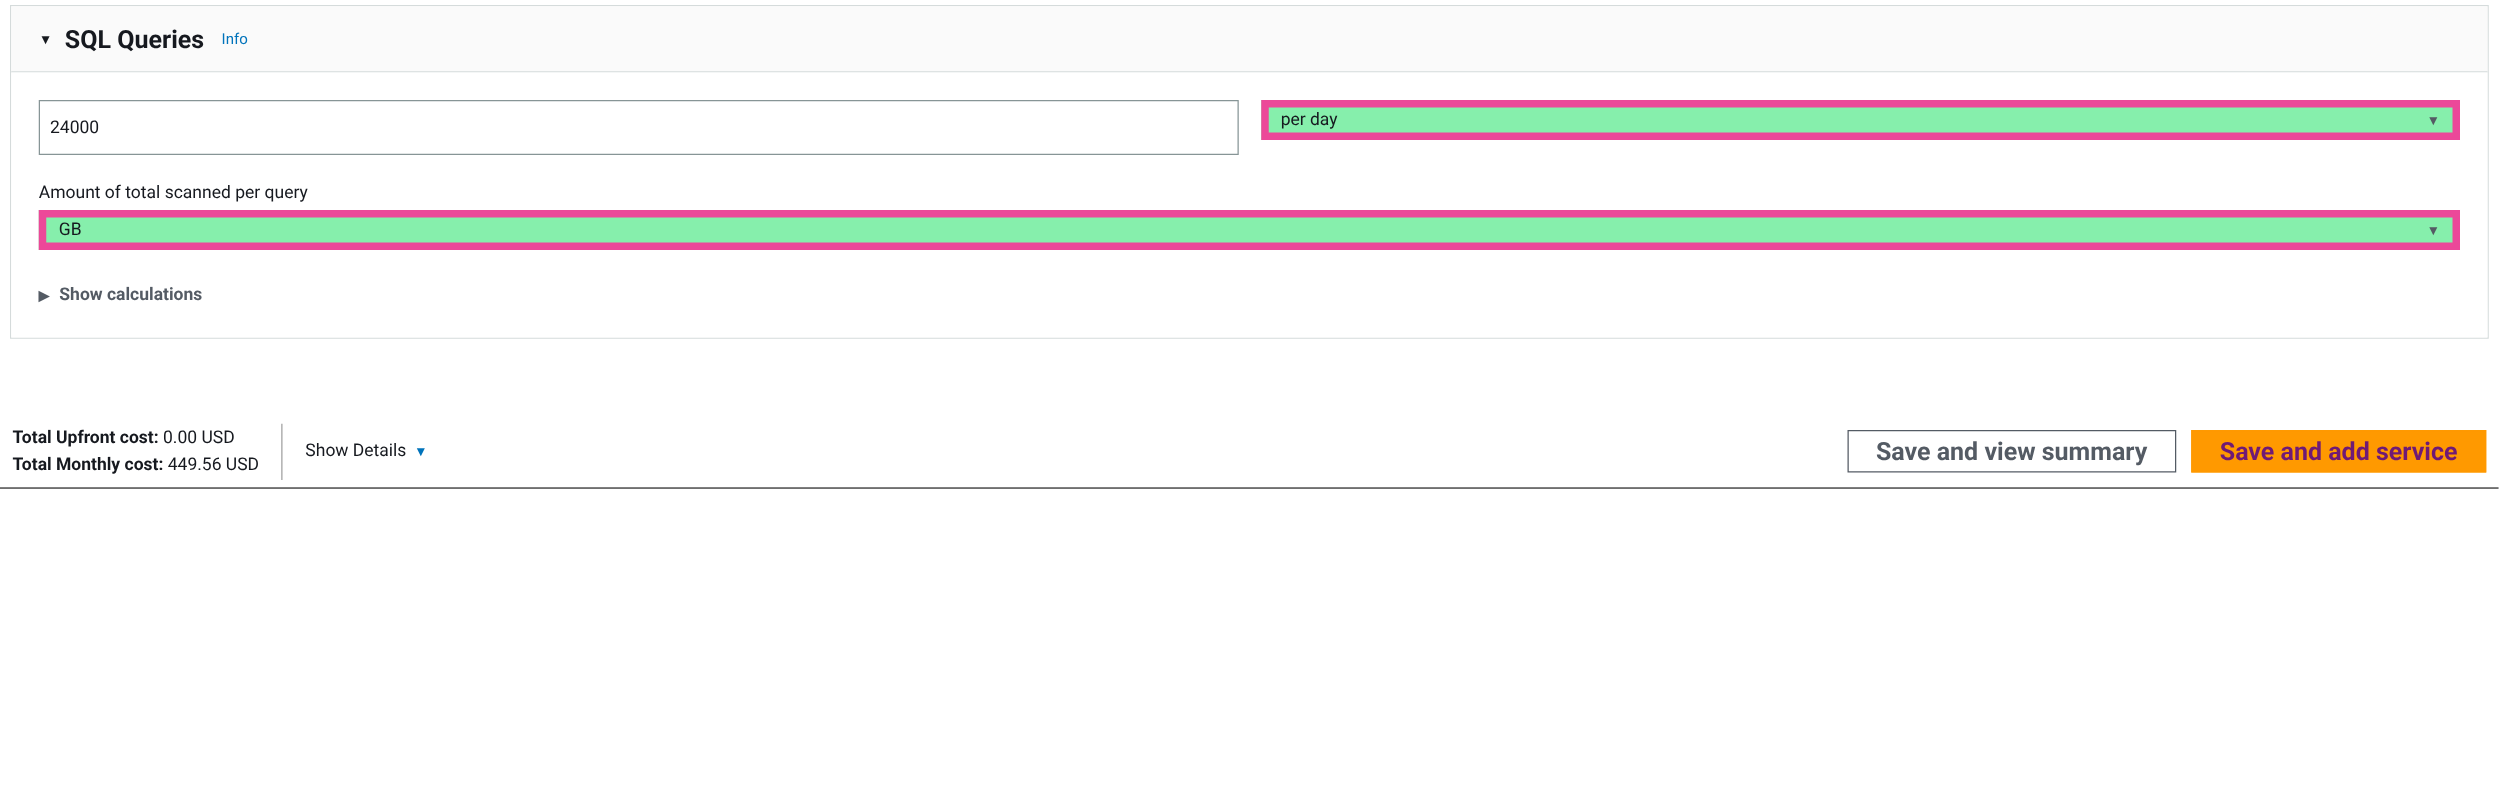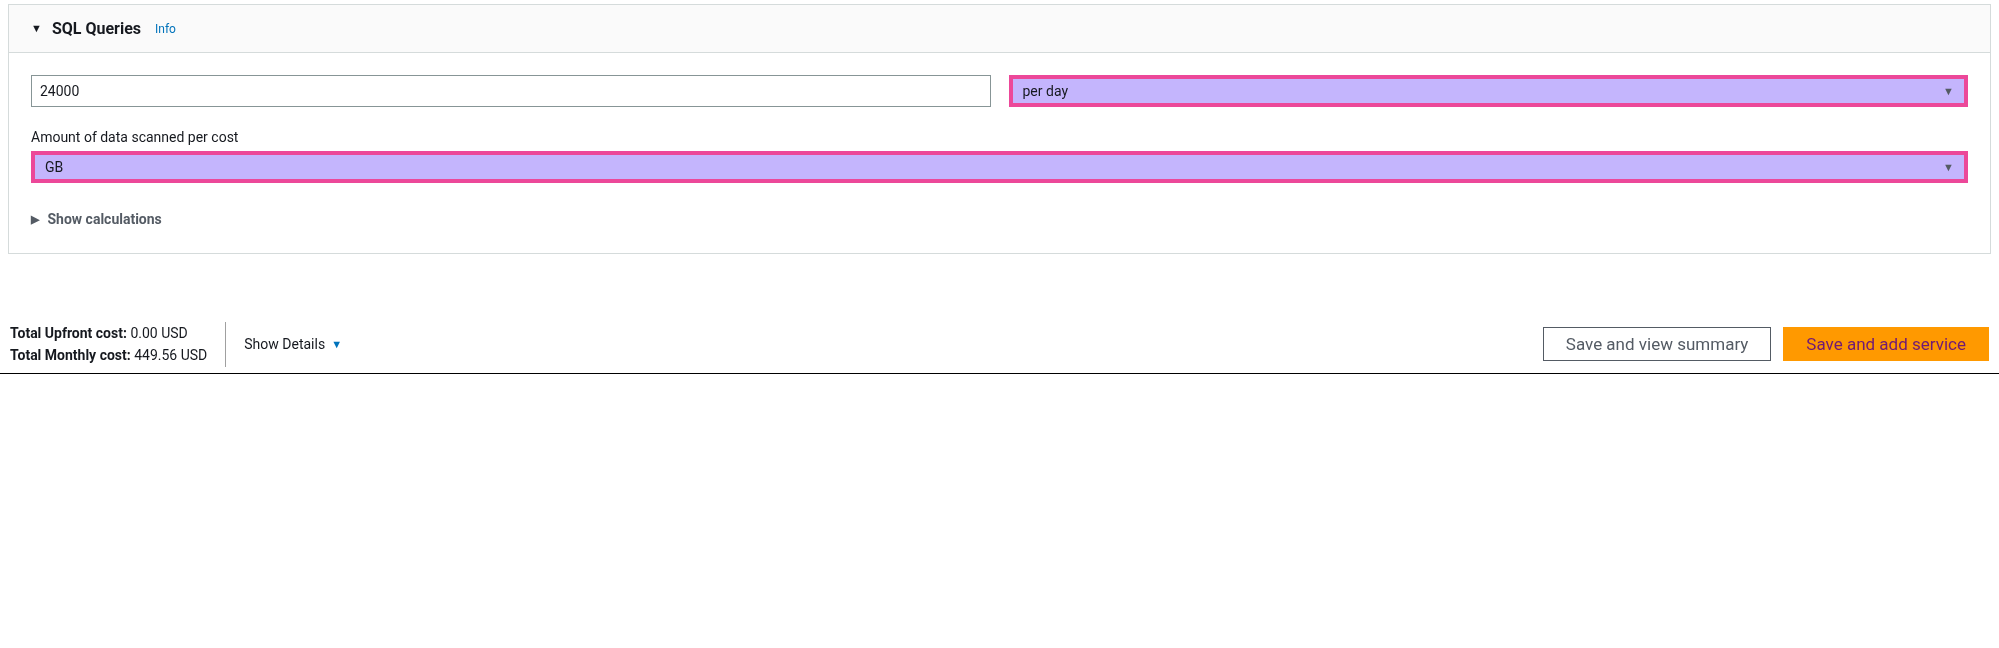--- a/index.html
+++ b/index.html
@@ -23,21 +23,21 @@
       padding: 14px 22px;
       display: flex;
       align-items: center;
       gap: 10px;
     }
     .panel-header .caret {
       font-size: 11px;
       color: #16191f;
     }
     .panel-header .title {
-      font-size: 16px;
+      font-size: 20px;
       font-weight: 700;
       color: #16191f;
     }
     .panel-header .info-link {
       color: #0073bb;
       font-size: 12px;
       margin-left: 4px;
     }
     .panel-body {
       padding: 22px 22px 26px 22px;
@@ -66,34 +66,34 @@
     }
     .input-wrap {
       flex: 1;
     }
     .select-wrap {
       flex: 1;
       position: relative;
     }
     input[type="text"] {
       width: 100%;
-      height: 32px;
+      height: 44px;
       border: 1px solid #879596;
       padding: 4px 8px;
       font-size: 14px;
       background: #ffffff;
       color: #16191f;
     }
     .select-box {
       width: 100%;
       height: 32px;
-      border: 4px solid #ec4899;
+      border: 6px solid #ec4899;
       padding: 4px 10px;
       font-size: 14px;
-      background: #c4b5fd;
+      background: #86efac;
       color: #16191f;
       display: flex;
       align-items: center;
       justify-content: space-between;
       cursor: pointer;
     }
     .select-caret {
       color: #545b64;
       font-size: 11px;
     }
@@ -141,22 +141,22 @@
     .show-details .caret {
       color: #0073bb;
       font-size: 11px;
     }
     .bar-spacer {
       flex: 1;
     }
     .btn {
       height: 34px;
       padding: 0 22px;
-      font-size: 17px;
-      font-weight: 400;
+      font-size: 20px;
+      font-weight: 700;
       cursor: pointer;
       border: 1px solid #545b64;
       background: #ffffff;
       color: #545b64;
       margin-left: 12px;
     }
     .btn-primary {
       background: #ff9900;
       border: 1px solid #ff9900;
       color: #701a75;
@@ -178,21 +178,21 @@
         <input type="text" value="24000" style="">
       </div>
       <div class="select-wrap">
         <div class="select-box">
           <span>per day</span>
           <span class="select-caret">▼</span>
         </div>
       </div>
     </div>
 
-    <div class="field-label">Amount of data scanned per cost</div>
+    <div class="field-label">Amount of total scanned per query</div>
     <div class="field-row">
       <div class="select-wrap">
         <div class="select-box">
           <span>GB</span>
           <span class="select-caret">▼</span>
         </div>
       </div>
     </div>
 
     <div class="show-calc">

